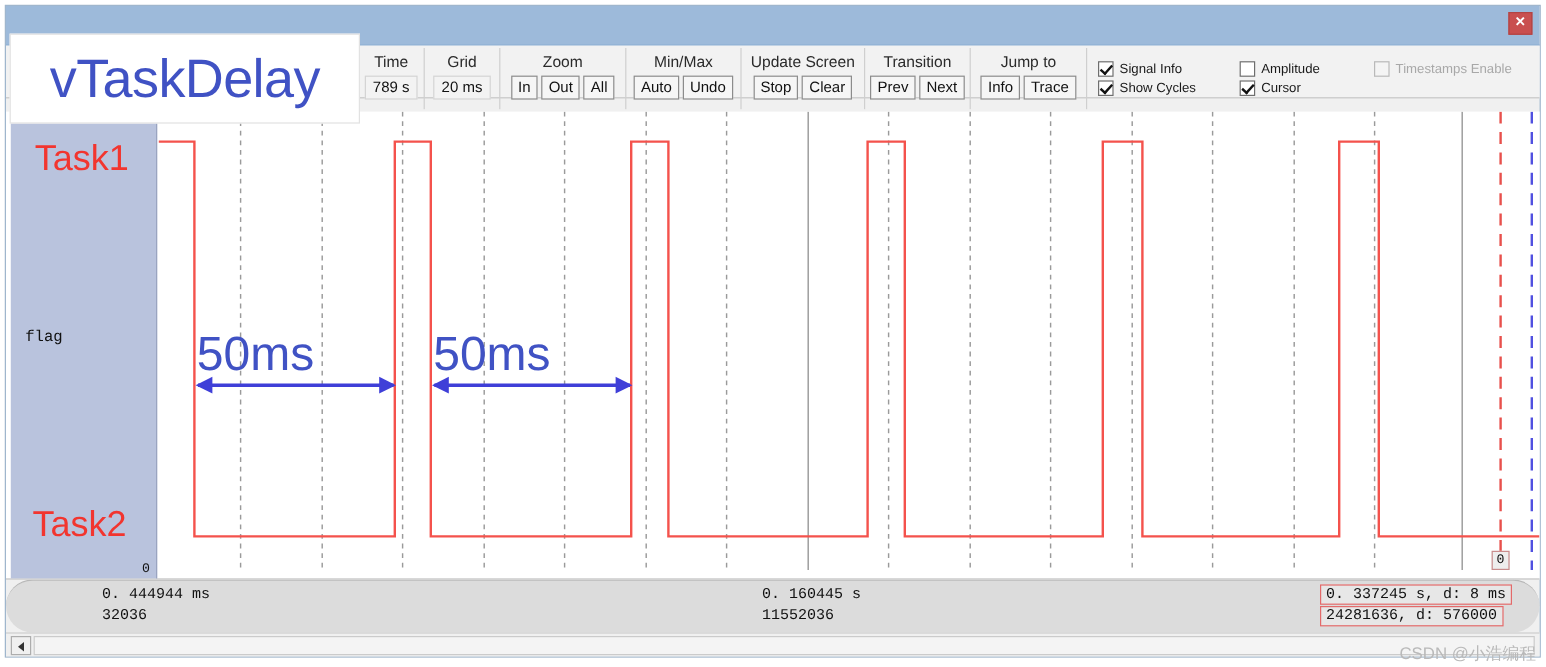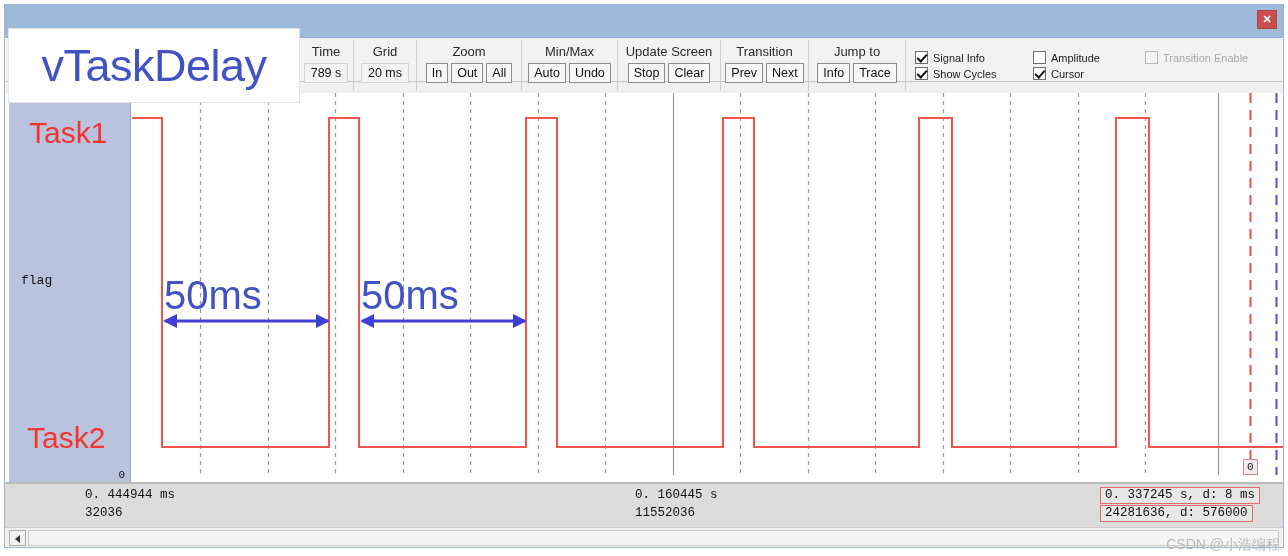--- a/index.html
+++ b/index.html
@@ -194,20 +194,21 @@
   }
   .graph svg { display: block; }
 
   
   .status {
     position: absolute;
     left: 0; top: 478px;
     width: 1278px; height: 44px;
     background: #dcdcdc;
     border-top: 1px solid #b8b8b8;
+    border-radius: 22px;
   }
   .st-line1 {
     position: absolute;
     top: 4px;
     font-size: 12.5px;
     color: #111;
     white-space: nowrap;
     font-family: "Liberation Mono", monospace;
   }
   .st-line2 {
@@ -367,21 +368,21 @@
           <label class="cb-item" style="width:118px;">
             <span class="cbx on"></span>
             <span>Signal Info</span>
           </label>
           <label class="cb-item" style="width:112px;">
             <span class="cbx"></span>
             <span>Amplitude</span>
           </label>
           <label class="cb-item disabled">
             <span class="cbx dis"></span>
-            <span>Transition Enable</span>
+            <span>Timestamps Enable</span>
           </label>
         </div>
         <div class="cb-row">
           <label class="cb-item" style="width:118px;">
             <span class="cbx on"></span>
             <span>Show Cycles</span>
           </label>
           <label class="cb-item">
             <span class="cbx on"></span>
             <span>Cursor</span>

